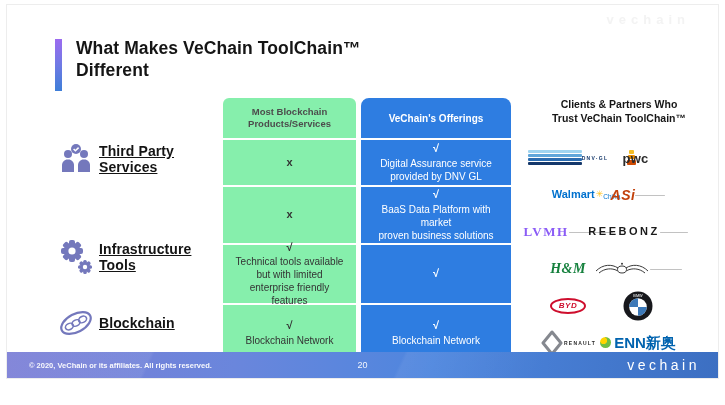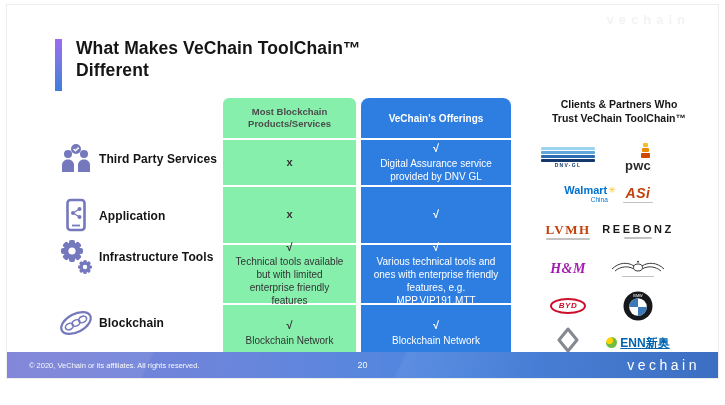--- a/index.html
+++ b/index.html
@@ -8,21 +8,21 @@
 
   .slide { position:absolute; left:6px; top:4px; width:713px; height:375px; background:#fff; border:1px solid #ededed; overflow:hidden; }
 
   .watermark { position:absolute; top:7px; right:28px; font-size:13px; font-weight:700; letter-spacing:5px; color:#f3f3f3; }
 
   .title-bar { position:absolute; left:48px; top:34px; width:7px; height:52px; background:linear-gradient(180deg,#9c6bf0 0%,#6f7ae4 50%,#3e7ed8 100%); }
   .page-title { position:absolute; left:69px; top:32px; font-size:17.5px; font-weight:700; color:#151515; line-height:1.28; letter-spacing:.1px; }
 
   .label-row { position:absolute; left:46px; width:170px; height:44px; display:flex; align-items:center; }
   .label-row .icon-box { width:46px; display:flex; justify-content:center; align-items:center; flex:none; }
-  .label-row .row-label { font-size:12px; font-weight:700; color:#141414; letter-spacing:.1px; }
+  .label-row .row-label { font-size:14px; font-weight:700; color:#141414; letter-spacing:.1px;text-decoration:underline; }
 
   .col { position:absolute; top:93px; display:flex; flex-direction:column; }
   .col-most { left:216px; width:133px; }
   .col-ve { left:354px; width:150px; }
   .cell { display:flex; flex-direction:column; align-items:center; justify-content:center; text-align:center; padding:2px 6px; }
   .col-most .cell { background:#86efac; color:#333; }
   .col-ve .cell { background:#2e7de1; color:#fff; }
   .col .cell + .cell { margin-top:2px; }
   .col-most .cell:first-child { border-radius:6px 6px 0 0; height:40px; }
   .col-ve .cell:first-child { border-radius:8px 8px 0 0; height:40px; }
@@ -30,57 +30,57 @@
   .col-ve .cell:last-child { border-radius:0 0 8px 8px; }
   .h1c { height:45px; } .h2c { height:56px; } .h3c { height:58px; } .h4c { height:56px; }
   .col-head { font-size:9.5px; font-weight:700; white-space:pre-line; line-height:1.3; }
   .col-most .col-head { color:#4c4c4c; }
   .col-ve .col-head { font-size:10px; }
   .mark { font-size:11px; font-weight:700; line-height:1.2; }
   .cell-text { font-size:10px; line-height:1.3; white-space:pre-line; margin-top:1px; }
 
   .partners-header { position:absolute; left:514px; top:92px; width:196px; text-align:center; font-size:10.5px; font-weight:700; color:#161616; white-space:pre-line; line-height:1.35; }
   .logo-grid { position:absolute; left:531px; top:134px; width:140px; display:grid; grid-template-columns:60px 80px; grid-auto-rows:37px; justify-items:center; align-items:center; }
-  .logo { display:flex; flex-direction:column; align-items:center; justify-content:flex-start; line-height:1; }
+  .logo { display:flex; flex-direction:row; align-items:center; justify-content:flex-start; line-height:1; }
 
   .caption-bar { height:1.5px; background:#c2c2c2; margin-top:2px; border-radius:1px; }
 
   .dnv-bars { width:54px; display:flex; flex-direction:column; gap:1.5px; }
   .dnv-bars div { height:2.5px; border-radius:1px; }
   .dnv-text { font-size:5px; font-weight:700; color:#15386b; letter-spacing:1.2px; margin-top:1.5px; }
 
   .pwc-flame { display:flex; flex-direction:column; align-items:flex-end; margin-right:-14px; }
   .pwc-flame div { border-radius:1px; }
   .pwc-text { font-size:13px; font-weight:700; color:#2b2b2b; letter-spacing:.3px; margin-top:1px; }
 
   .walmart-line { font-size:11px; font-weight:700; color:#0071ce; display:flex; align-items:center;margin-left:44px; }
   .walmart-spark { font-size:9px; color:#ffc220; margin-left:1px; font-weight:400; }
   .walmart-sub { font-size:6.5px; color:#0071ce; align-self:flex-end; margin-right:8px; margin-top:1px; }
 
   .asi-text { font-size:14px; font-weight:700; font-style:italic; color:#c2410c; letter-spacing:.5px; }
 
-  .lvmh-text { font-family:"Liberation Serif", serif; font-size:13px; font-weight:700; letter-spacing:1.5px; color:#c2410c; }
+  .lvmh-text { font-family:"Liberation Serif", serif; font-size:13px; font-weight:700; letter-spacing:1.5px; color:#8b5cf6; }
   .reebonz-text { font-size:11px; font-weight:700; letter-spacing:2.5px; color:#1a1a1a; }
-  .hm-text { font-family:"Liberation Serif", serif; font-size:14px; font-weight:700; font-style:italic; color:#a21caf; letter-spacing:.5px; }
+  .hm-text { font-family:"Liberation Serif", serif; font-size:14px; font-weight:700; font-style:italic; color:#15803d; letter-spacing:.5px; }
 
   .byd-oval { width:36px; height:16px; border:2px solid #ce0e2d; border-radius:50%; display:flex; align-items:center; justify-content:center; }
   .byd-text { font-size:8px; font-weight:900; font-style:italic; color:#ce0e2d; letter-spacing:.5px; }
 
   .renault-text { font-size:5px; font-weight:700; letter-spacing:1.2px; color:#2a2a2a; margin-top:1px; }
 
   .enn-row { display:flex; align-items:center; gap:3px; }
   .enn-ball { width:11px; height:11px; border-radius:50%; background:radial-gradient(circle at 32% 32%, #ffd400 0%, #ffd400 32%, #6ebe45 36%, #6ebe45 100%); }
-  .enn-text { font-size:12px; font-weight:800; color:#0063af;text-decoration:underline; }
+  .enn-text { font-size:15px; font-weight:800; color:#0063af; }
 
   .footer { position:absolute; left:0; right:0; bottom:0; height:26px; color:#fff;
     background:
       linear-gradient(115deg, rgba(255,255,255,.07) 20%, rgba(255,255,255,0) 20.5%, rgba(255,255,255,0) 55%, rgba(255,255,255,.06) 55.5%, rgba(255,255,255,0) 75%),
       linear-gradient(95deg, #7b7ed6 0%, #6a86dc 32%, #4e86de 60%, #3c6fc2 100%);
     display:flex; align-items:center; }
-  .footer-copy { position:absolute; left:22px; font-size:7.5px; font-weight:400; color:rgba(255,255,255,.95); }
+  .footer-copy { position:absolute; left:22px; font-size:7.5px; font-weight:700; color:rgba(255,255,255,.95); }
   .footer-page { position:absolute; left:0; right:0; text-align:center; font-size:9px; color:rgba(255,255,255,.92); }
   .footer-brand { position:absolute; right:18px; font-size:14px; font-weight:400; letter-spacing:3.5px; color:#fff; }
 </style>
 </head>
 <body>
 
 <div class="slide">
 
   <div class="watermark">vechain</div>
 
@@ -96,38 +96,20 @@
           <path d="M4 29v-7c0-3 2.5-5.5 5.5-5.5h1c3 0 5.5 2.5 5.5 5.5v7z"></path>
           <path d="M20 29v-7c0-3 2.5-5.5 5.5-5.5h1c3 0 5.5 2.5 5.5 5.5v7z"></path>
           <circle cx="18" cy="6" r="5"></circle>
         </g>
         <path d="M15.6 6l1.8 1.8 3.2-3.2" stroke="#fff" stroke-width="1.5" fill="none"></path>
       </svg>
     </span>
     <span class="row-label">Third Party Services</span>
   </div>
 
-  <div class="label-row" style="top:189px;">
-    <span class="icon-box">
-      <svg width="26" height="36" viewBox="0 0 26 36">
-        <rect x="4.5" y="2" width="17" height="30" rx="3" fill="none" stroke="#7478BC" stroke-width="2.6"></rect>
-        <line x1="9" y1="27.5" x2="17" y2="27.5" stroke="#7478BC" stroke-width="1.8"></line>
-        <g stroke="#7478BC" stroke-width="1.2">
-          <line x1="10" y1="15" x2="16.5" y2="11"></line>
-            <line x1="10" y1="15" x2="16.5" y2="19"></line>
-        </g>
-        <g fill="#7478BC">
-          <circle cx="10" cy="15" r="2"></circle>
-            <circle cx="16.5" cy="11" r="2"></circle>
-            <circle cx="16.5" cy="19" r="2"></circle>
-        </g>
-      </svg>
-    </span>
-    <span class="row-label">Application</span>
-  </div>
 
   <div class="label-row" style="top:230px;">
     <span class="icon-box">
       <svg width="36" height="38" viewBox="0 0 36 38">
         <g fill="#7478BC">
           <g transform="translate(14,13)">
             <rect x="-3" y="-11" width="6" height="22" rx="2"></rect>
             <rect x="-3" y="-11" width="6" height="22" rx="2" transform="rotate(45)"></rect>
             <rect x="-3" y="-11" width="6" height="22" rx="2" transform="rotate(90)"></rect>
             <rect x="-3" y="-11" width="6" height="22" rx="2" transform="rotate(135)"></rect>
@@ -190,27 +172,25 @@
     <div class="cell">
         <span class="col-head">VeChain's Offerings</span>
       </div>
     <div class="cell h1c">
         <span class="mark">√</span>
         <span class="cell-text">Digital Assurance service
 provided by DNV GL</span>
       </div>
     <div class="cell h2c">
         <span class="mark">√</span>
+        <span class="cell-text">BaaS Data Platform with market
+proven business solutions</span>
       </div>
     <div class="cell h3c">
         <span class="mark">√</span>
-        <span class="cell-text">Various technical tools and
-ones with enterprise friendly
-features, e.g.
-MPP,VIP191,MTT</span>
       </div>
     <div class="cell h4c">
         <span class="mark">√</span>
         <span class="cell-text">Blockchain Network</span>
       </div>
   </div>
 
   <div class="partners-header">Clients &amp; Partners Who
 Trust VeChain ToolChain™</div>
 

